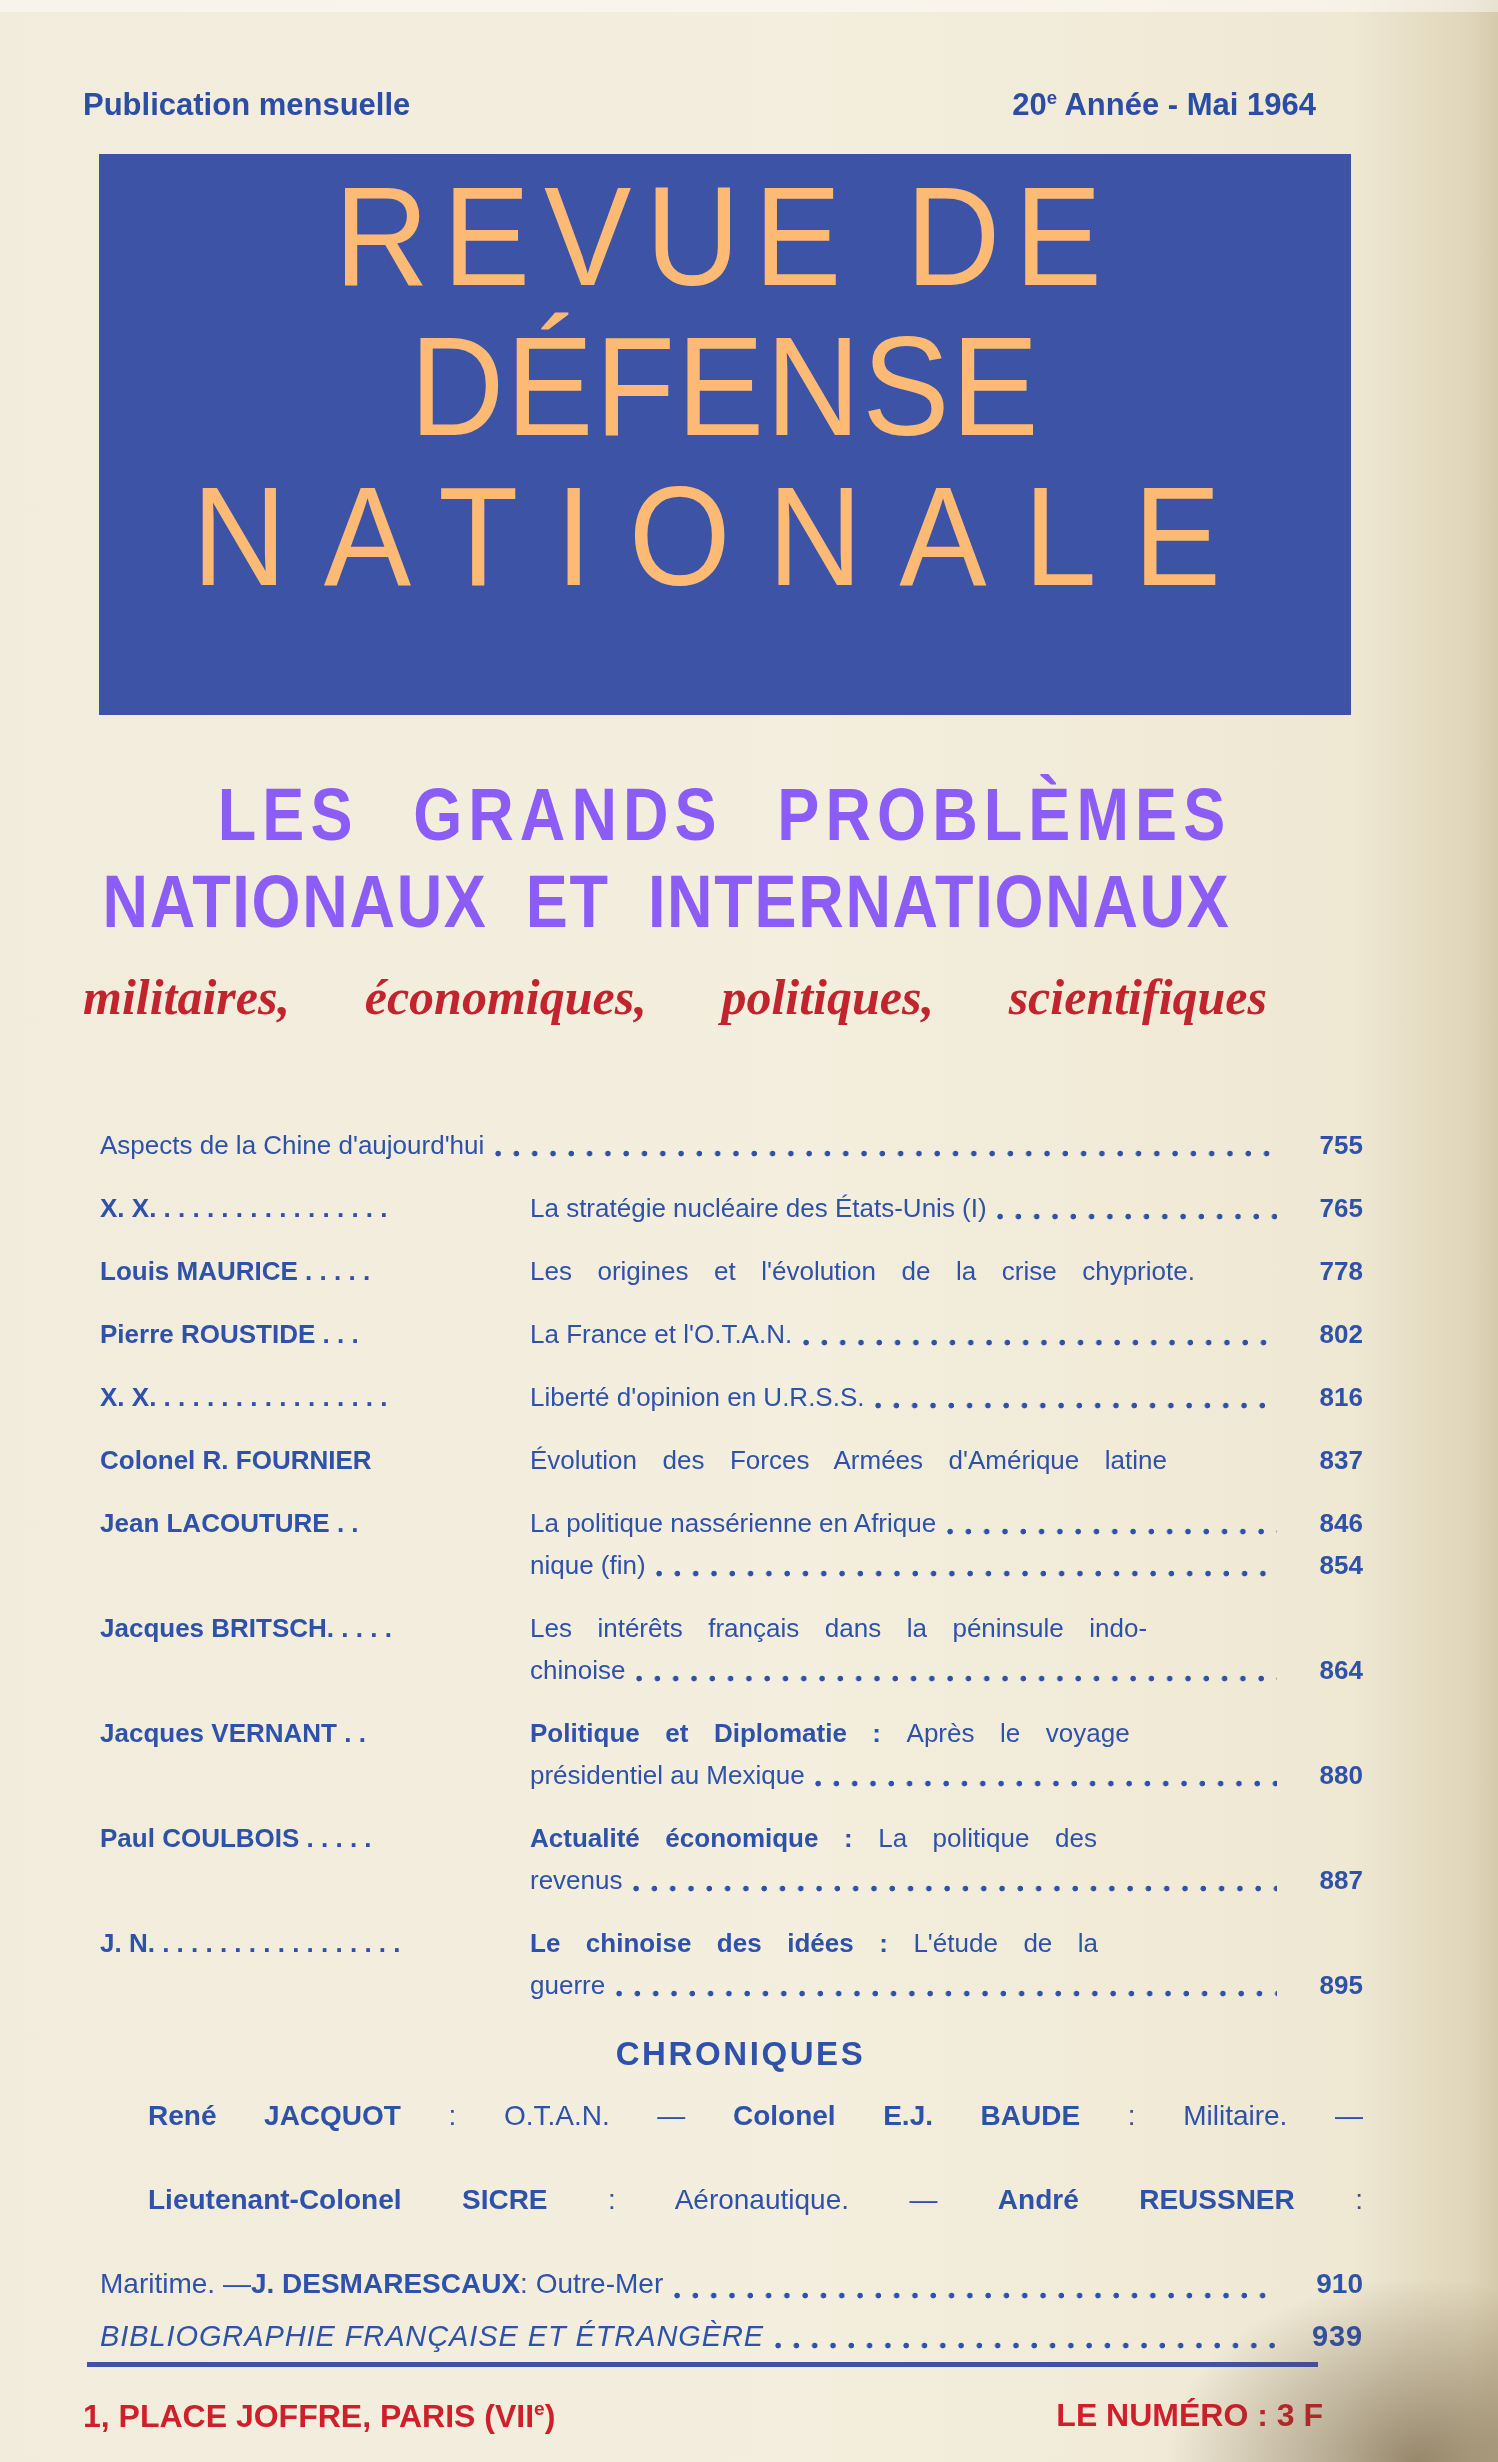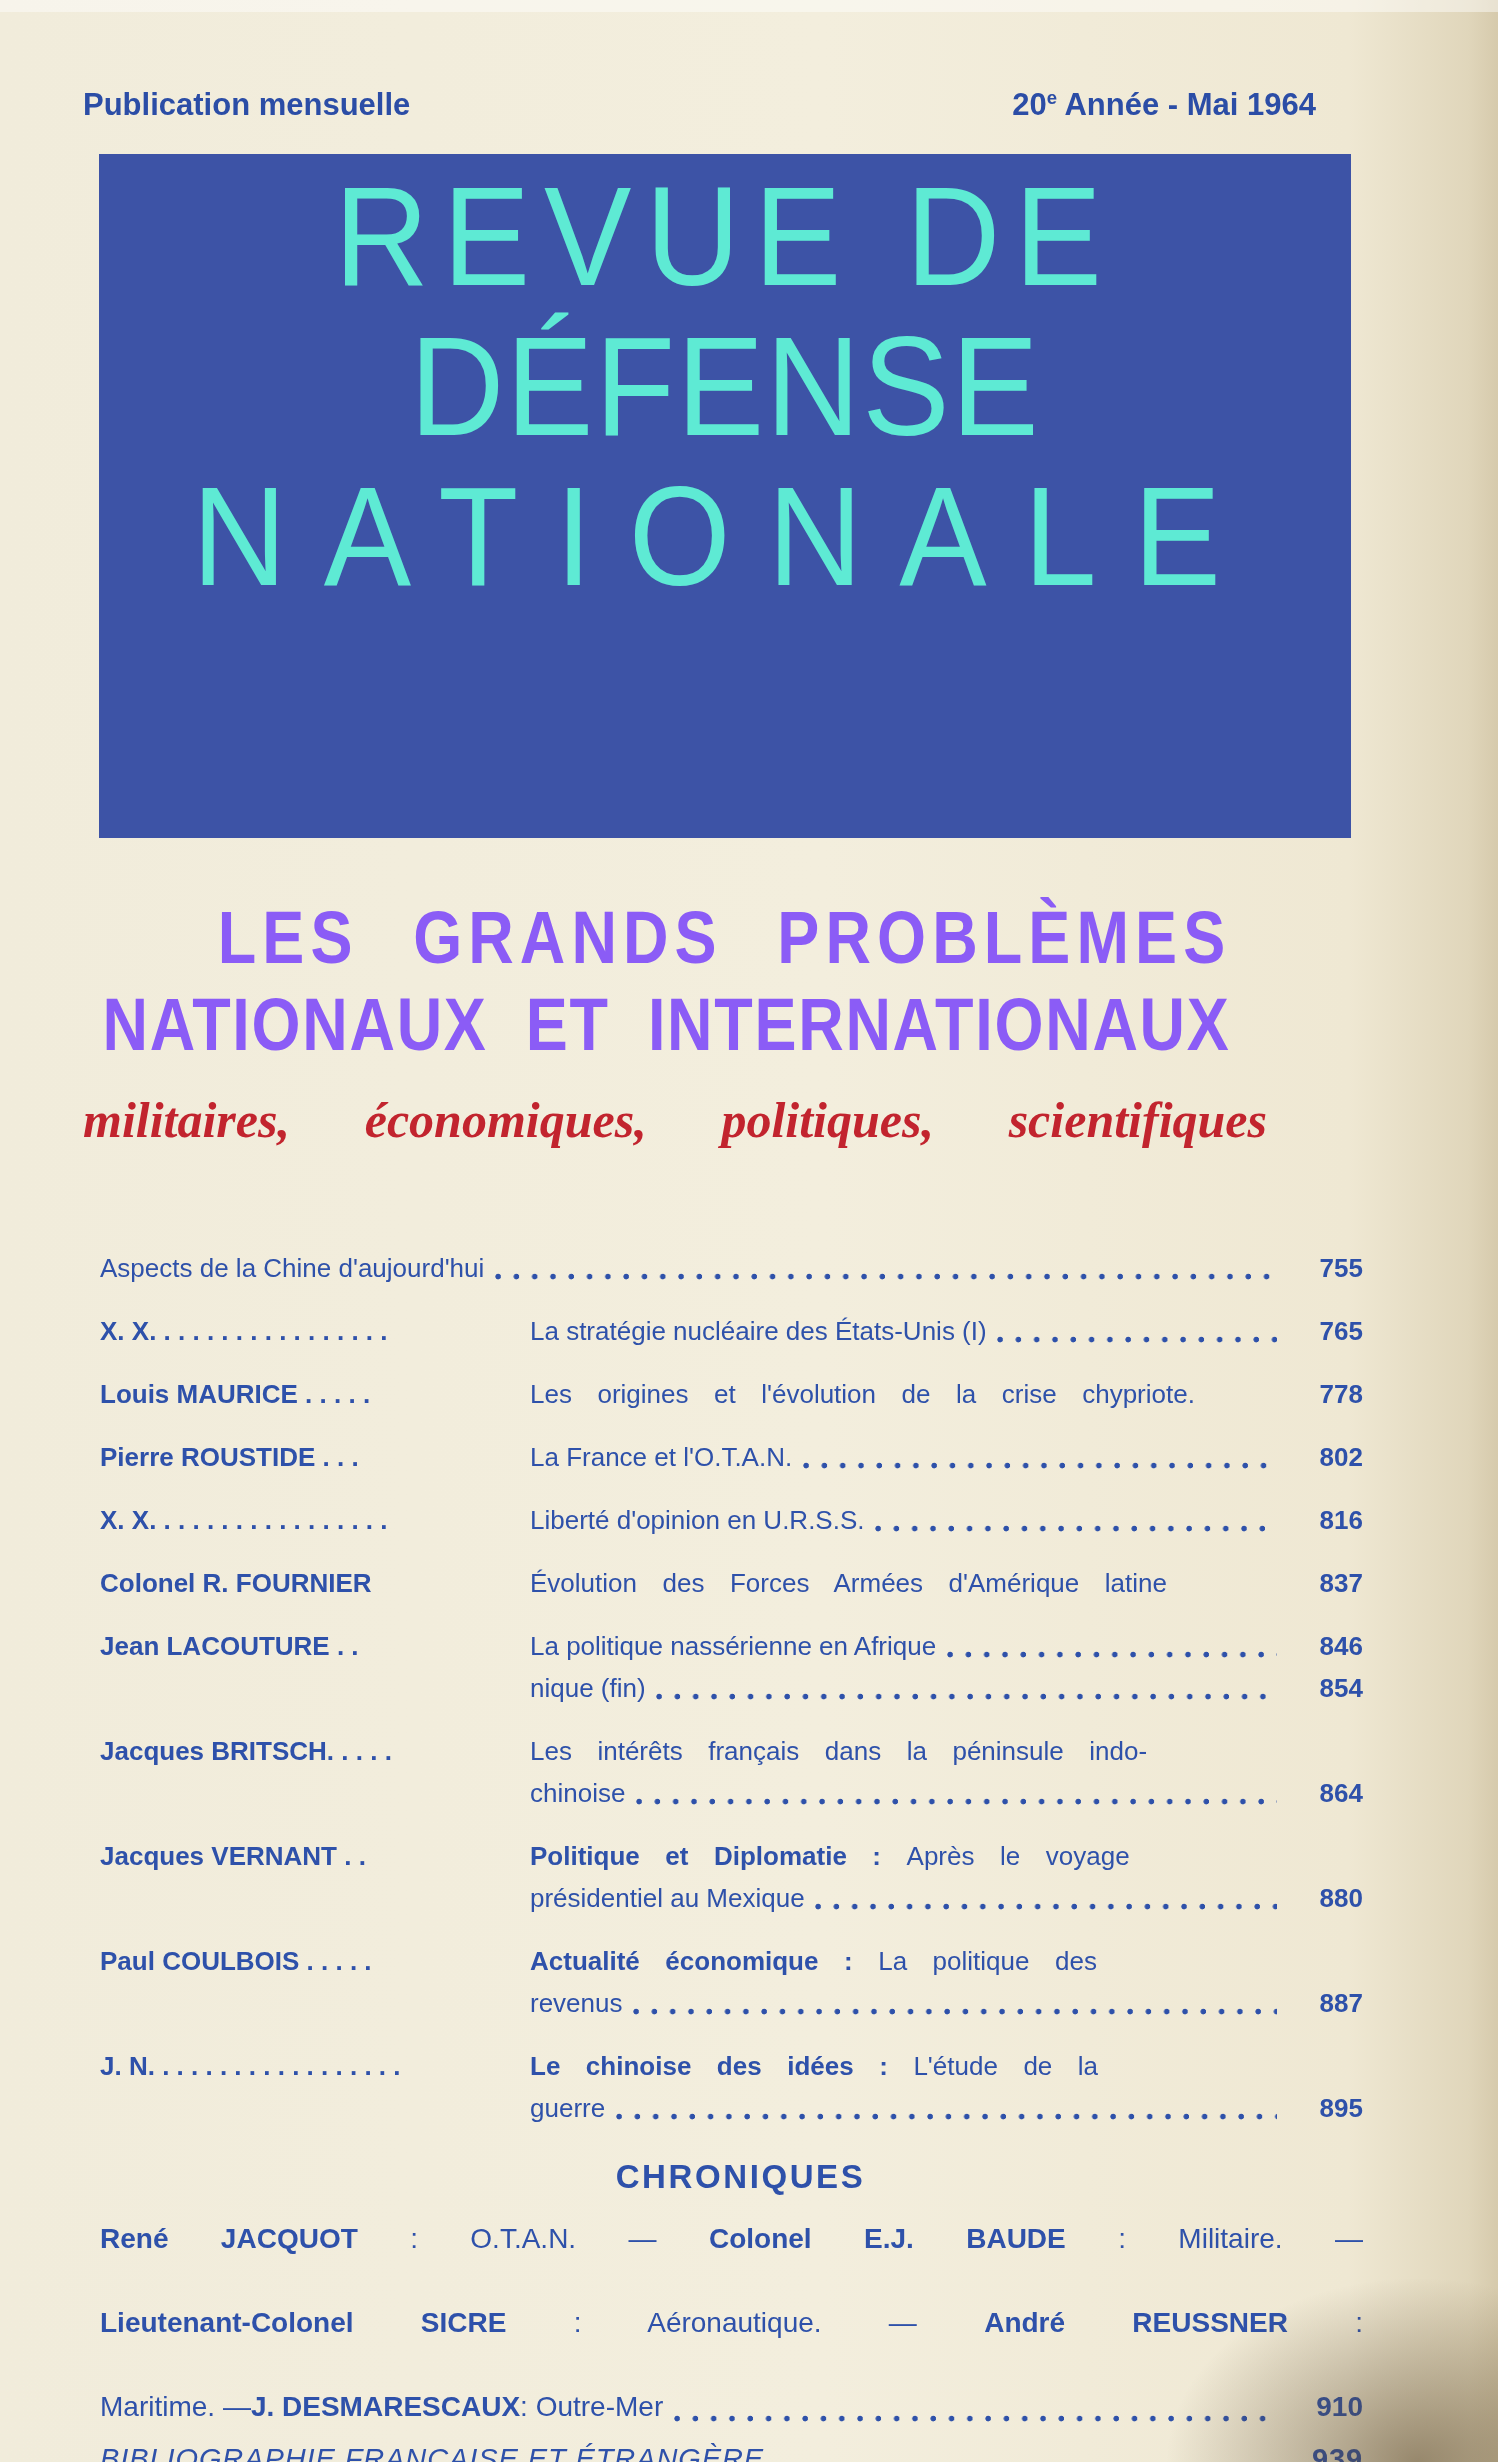--- a/index.html
+++ b/index.html
@@ -9,22 +9,22 @@
     background:linear-gradient(90deg,#f1ecdb 0%,#f3eedd 55%,#efe8d3 90%,#e0d6bb 98%,#d6caac 100%);
   }
   .corner-shade{position:absolute;right:0;bottom:0;width:367px;height:210px;pointer-events:none;
     background:radial-gradient(ellipse at 78% 100%,rgba(86,66,36,.55),rgba(86,66,36,0) 62%);}
   .top-strip{position:absolute;left:0;top:0;width:100%;height:12.2px;background:rgba(255,255,255,.45);pointer-events:none;}
 
   .header{display:flex;justify-content:space-between;align-items:baseline;
     margin:79px 182px 0 83px;color:#2b4da6;font-weight:bold;font-size:31px;line-height:38px;text-align:right;}
   sup{font-size:60%;vertical-align:super;}
 
-  .banner{margin:30px 0 0 99px;width:1252px;height:684px;background:#3d53a6;
-    color:#5eead4;text-align:center;box-sizing:border-box;padding-top:7px;}
+  .banner{margin:30px 0 0 99px;width:1252px;height:561px;background:#3d53a6;
+    color:#fdba74;text-align:center;box-sizing:border-box;padding-top:7px;}
   .bline{font-size:131px;line-height:150px;font-weight:400;transform:scaleY(1.08);}
   .bline1{letter-spacing:14px;}
   .bline2{letter-spacing:1.7px;}
   .bline3{letter-spacing:37px;}
 
   .subwrap{width:1449px;text-align:center;color:#8b5cf6;font-weight:bold;}
   .sub1{margin-top:56px;font-size:63px;line-height:87px;letter-spacing:6.1px;word-spacing:31px;transform:scaleY(1.18);}
   .sub2{font-size:63px;line-height:87px;letter-spacing:1.7px;word-spacing:19px;transform:scaleY(1.18) translateX(-58px);}
   .tagline{margin:15.7px 83px 0 83px;width:1184px;color:#c2242e;line-height:72px;
     font-family:"Liberation Serif",serif;font-style:italic;font-weight:bold;font-size:50px;
@@ -40,21 +40,21 @@
   .ttl b{font-weight:bold;}
   .tline.just .ttl{word-spacing:18.3px;}
   .leader{flex:1 1 12.2px;align-self:flex-end;height:8.7px;margin:0 8.7px 5.2px 10.5px;}
   .leader.dots{background-image:radial-gradient(circle at 3.1px 4.4px,#2e51aa 2.4px,rgba(0,0,0,0) 3.1px);
     background-size:18.3px 8.7px;background-repeat:repeat-x;background-position:left center;}
   .page-num{flex:0 0 77px;text-align:right;font-weight:bold;font-style:normal;}
 
   .chron-head{width:1449px;text-align:center;margin-top:31px;color:#2e51aa;
     font-size:33px;line-height:40px;font-weight:bold;letter-spacing:2.6px;padding-left:16px;}
   .chron{margin:21px 0 0 100px;width:1263px;color:#2e51aa;font-size:28px;line-height:42px;}
-  .jline{text-align:justify;}
+  .jline{text-align:justify;margin-left:48px;}
   .jline::after{content:"";display:inline-block;width:100%;height:0;}
   .chron .fline{display:flex;align-items:baseline;}
   .seg-b{font-weight:bold;}
 
   .biblio{margin:12.2px 0 0 100px;width:1263px;display:flex;align-items:baseline;
     color:#2e51aa;font-size:29px;line-height:38px;font-style:italic;letter-spacing:0.9px;}
   .footer-rule{margin:7px 0 0 87px;width:1231px;height:4.4px;background:#3d53a6;}
   .footer{display:flex;justify-content:space-between;align-items:baseline;
     margin:21px 0 0 83px;width:1240px;color:#ce1f2a;font-size:32px;line-height:42px;font-weight:bold;}
 </style>

